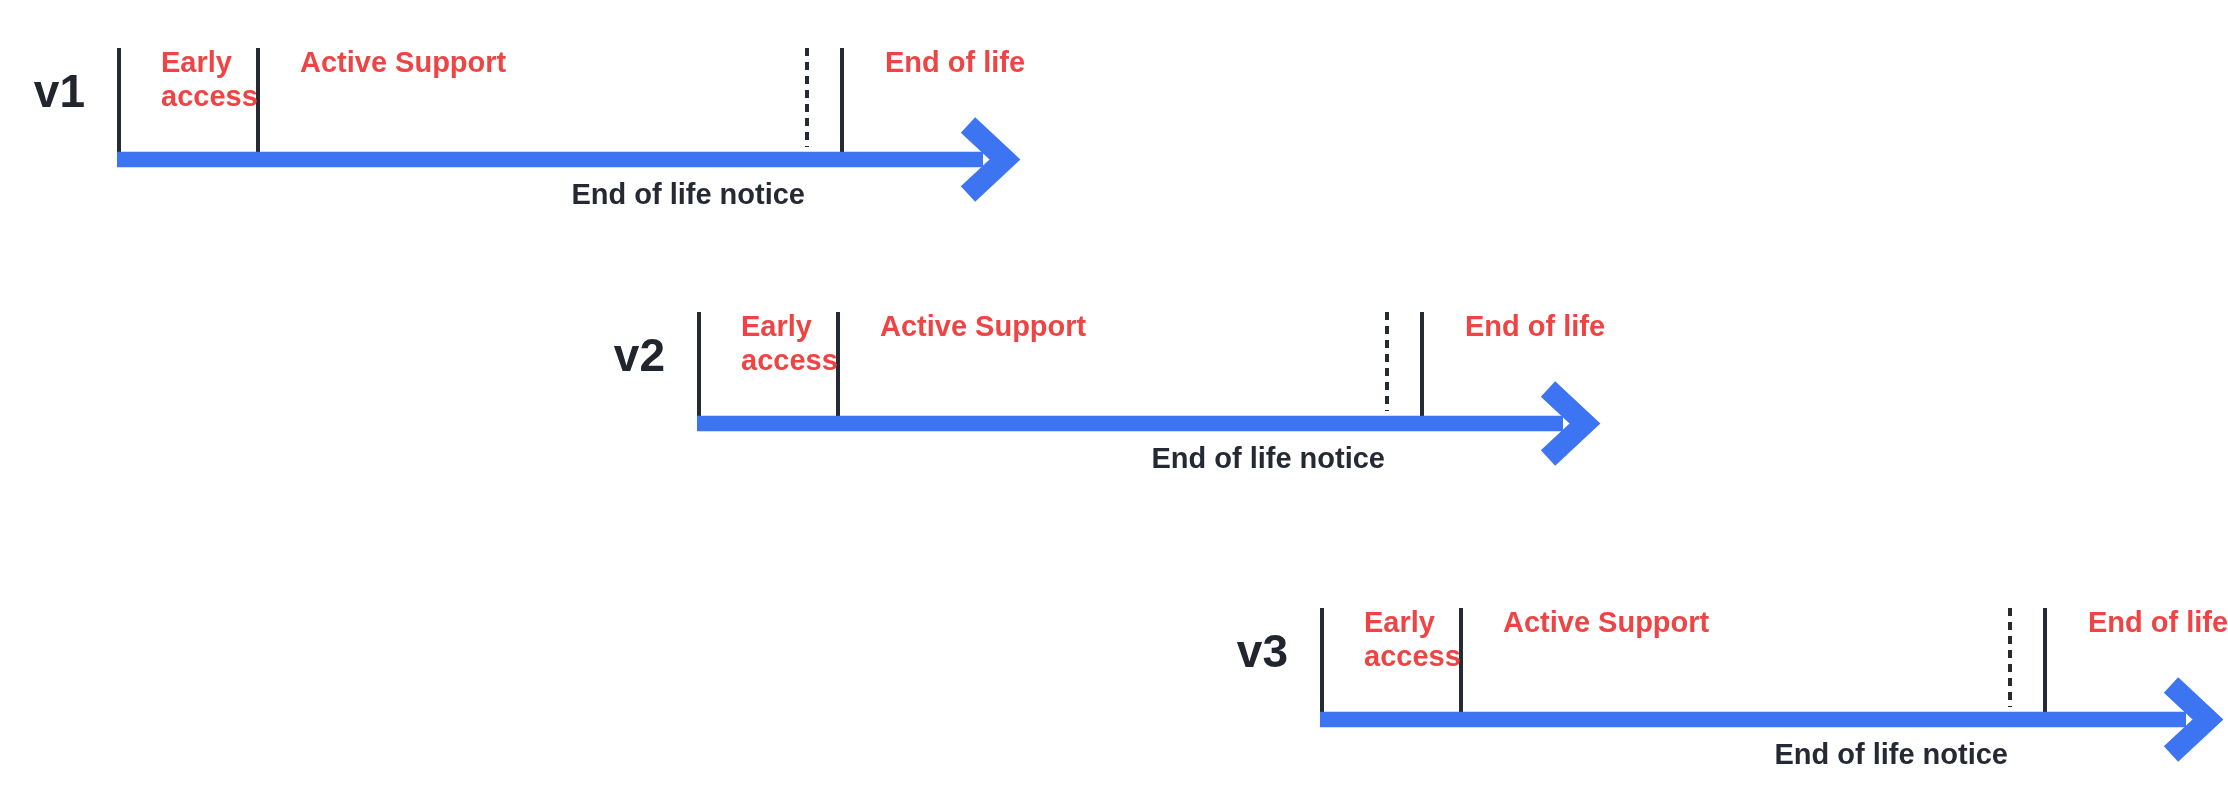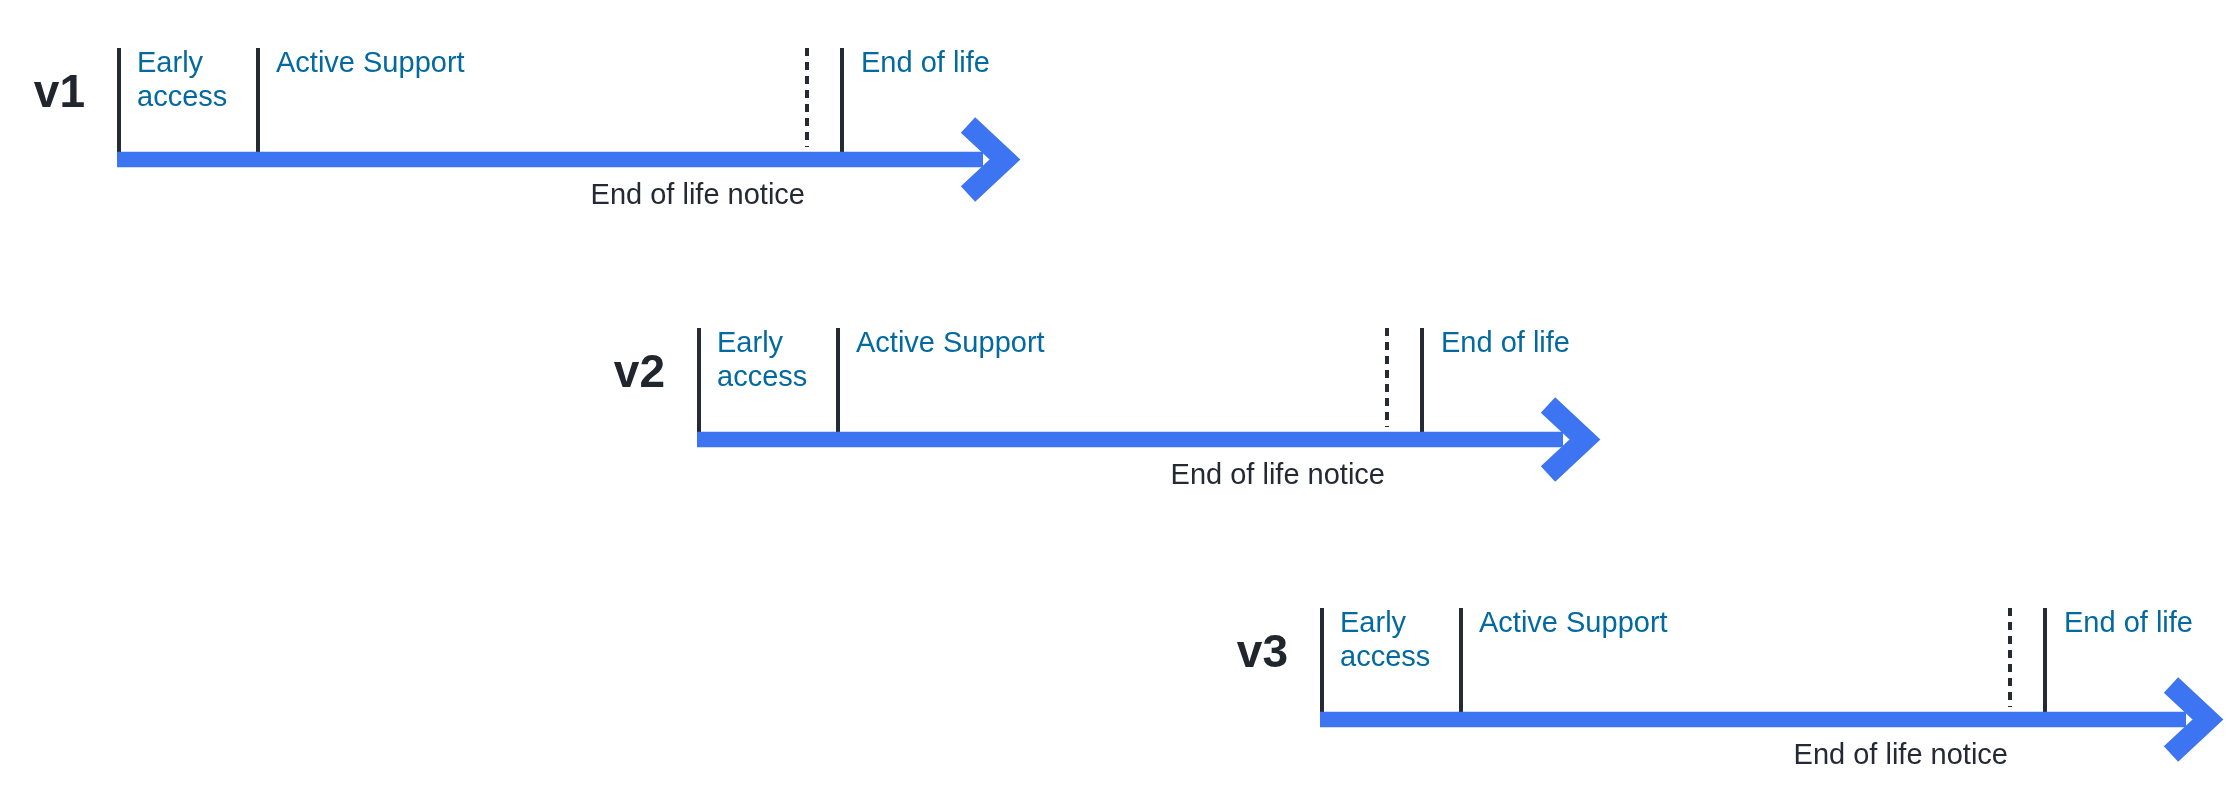--- a/index.html
+++ b/index.html
@@ -56,35 +56,36 @@
     background: repeating-linear-gradient(
       to bottom,
       #262b33 0px, #262b33 8px,
       transparent 8px, transparent 14px
     );
   }
   .phase-label {
     position: absolute;
     top: -3px;
     font-size: 29px;
-    font-weight: 400;
+    font-weight: 700;
     line-height: 34px;
-    color: #0369a1;
+    color: #ef4444;
+    margin-left: 24px;
   }
   .phase-label.early  { left: 20px;  width: 112px; }
   .phase-label.active { left: 159px; white-space: nowrap; }
   .phase-label.eol    { left: 744px; white-space: nowrap; }
   .notice {
     position: absolute;
     left: 288px;
     top: 130px;
     width: 400px;
     text-align: right;
     font-size: 29px;
-    font-weight: 400;
+    font-weight: 700;
     color: #242933;
     white-space: nowrap;
   }
   svg.arrow {
     position: absolute;
     left: 0;
     top: 66px;
     overflow: visible;
   }
 </style>
@@ -102,21 +103,21 @@
     <div class="phase-label early">Early access</div>
     <div class="phase-label active">Active Support</div>
     <div class="phase-label eol">End of life</div>
     <svg class="arrow" width="920" height="91" viewBox="0 0 920 91">
       <line x1="0" y1="45.5" x2="866" y2="45.5" stroke="#3D74F2" stroke-width="15.5"></line>
       <polyline points="851,11 888,45.5 851,80" fill="none" stroke="#3D74F2" stroke-width="21" stroke-linejoin="miter" stroke-miterlimit="10"></polyline>
     </svg>
     <div class="notice">End of life notice</div>
   </div>
 
-  <div class="timeline" style="left:697px; top:328px;">
+  <div class="timeline" style="left:697px; top:312px;">
     <div class="version">v2</div>
     <div class="tick t1"></div>
     <div class="tick t2"></div>
     <div class="dash-line"></div>
     <div class="tick t3"></div>
     <div class="phase-label early">Early access</div>
     <div class="phase-label active">Active Support</div>
     <div class="phase-label eol">End of life</div>
     <svg class="arrow" width="920" height="91" viewBox="0 0 920 91">
       <line x1="0" y1="45.5" x2="866" y2="45.5" stroke="#3D74F2" stroke-width="15.5"></line>

